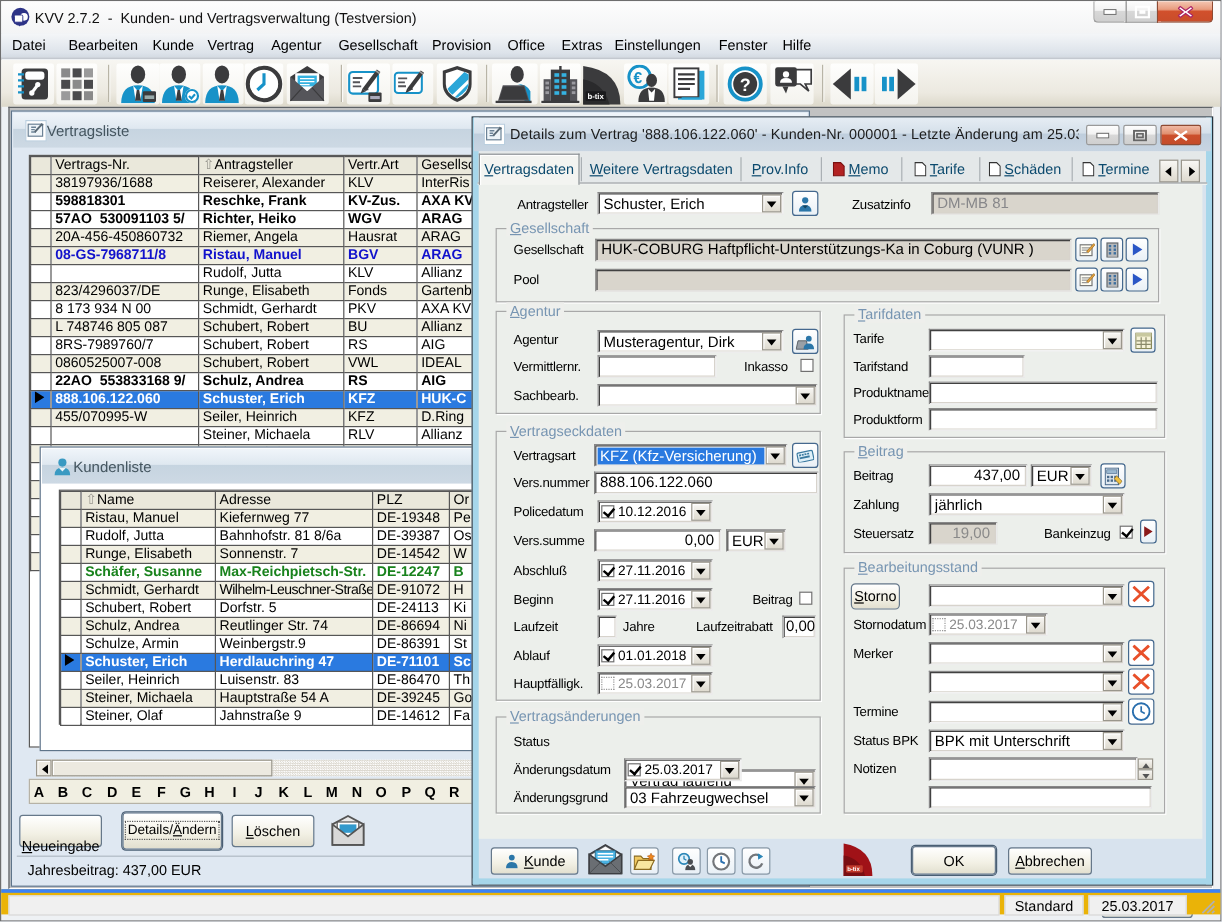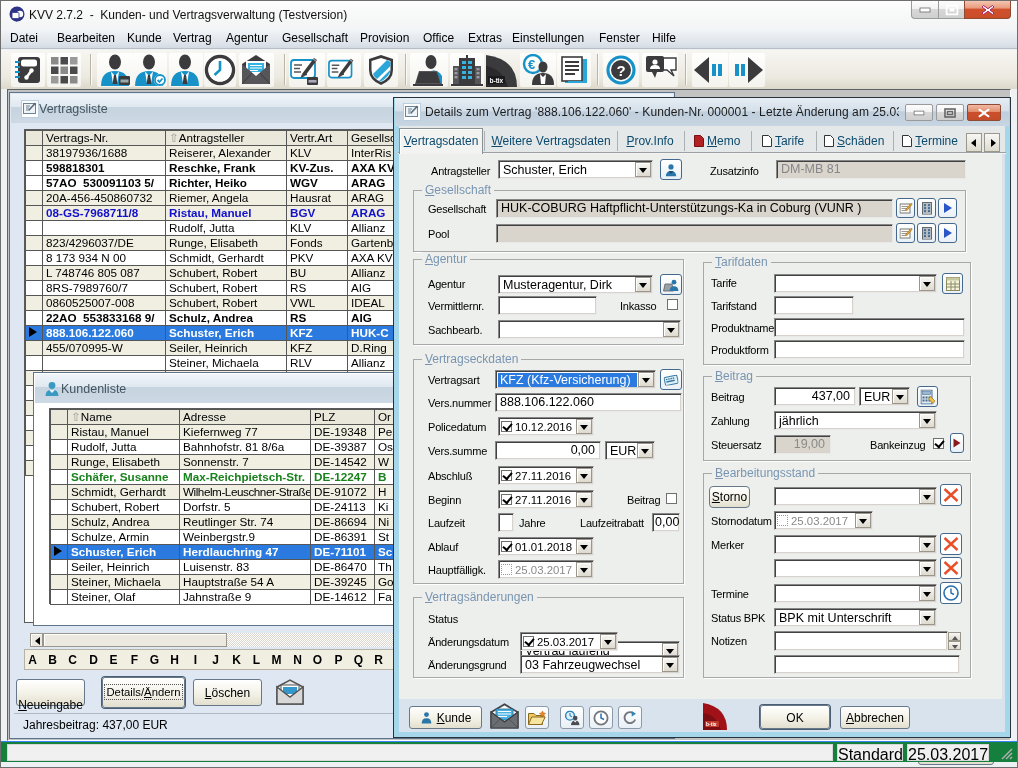--- a/index.html
+++ b/index.html
@@ -34,21 +34,21 @@
 #toolbar svg { position:absolute; top:4px; }
 .tsep { position:absolute; top:4px; width:1px; height:31px; background:#b8b4a6; box-shadow:1px 0 0 #fbfaf7; }
 .tile { position:absolute; top:3px; height:34px; background:linear-gradient(#fefefd,#f4f3ee); border-radius:2px; }
 
 
 #mdi { position:absolute; left:7px; top:89px; width:1004px; height:652px;
   background:#c2c2c2; border:1px solid #5e6266; border-right-color:#fff; border-bottom-color:#fff; }
 
 
 #statusbar { position:absolute; left:1px; top:741px; width:1016px; height:21px;
-  background:#15803d; border-top:1px solid #3b82f6; font-size:16px; }
+  background:#eab308; border-top:3px solid #3b82f6; font-size:12px; }
 .sbcell { position:absolute; top:2px; height:17px; border:1px solid #d8d8d8; background:#f0f0f0;
   text-align:center; padding-top:1px; }
 
 
 .cwin { position:absolute; }
 .ctitle { position:absolute; left:1px; top:1px; right:1px; height:29px;
   background:linear-gradient(#f0f5fa 0%, #dfe8f0 45%, #c6d4e0 46%, #cdd9e4 100%); }
 .ctitle .ttxt { position:absolute; top:8px; font-size:12.5px; color:#44555f; }
 
 

